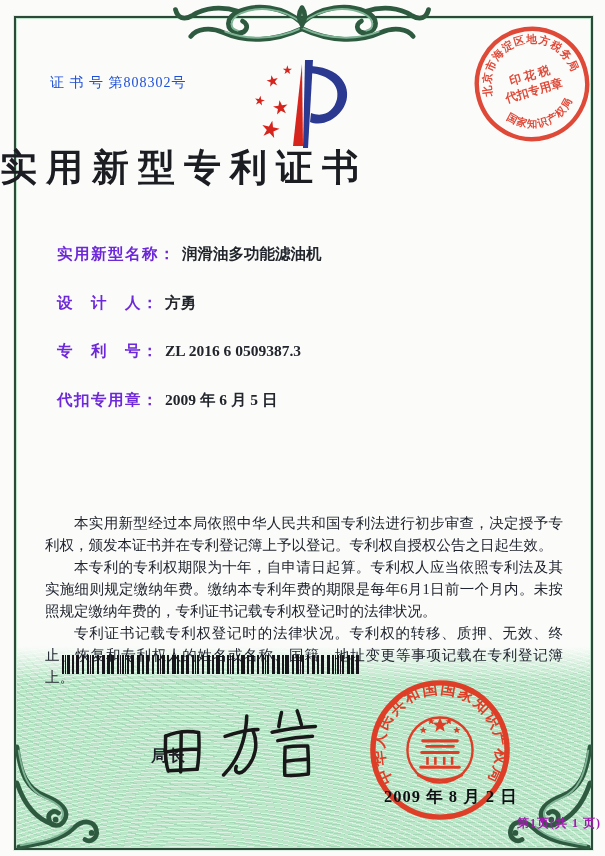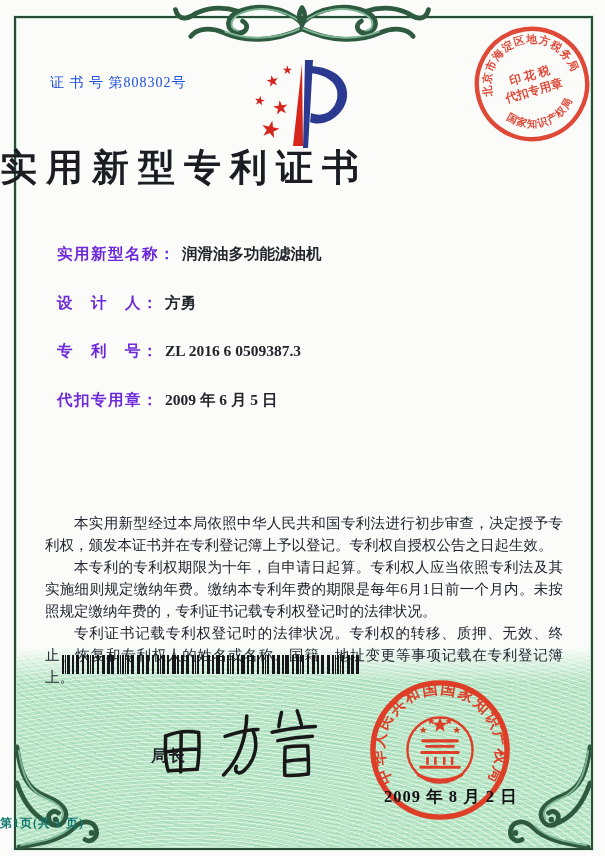--- a/index.html
+++ b/index.html
@@ -61,22 +61,22 @@
   .signer-title{position:absolute;left:104px;top:746px;font-size:16px;font-weight:600;letter-spacing:2px;z-index:3;margin-left:47px;}
   .signature{position:absolute;left:152px;top:706px;width:176px;height:96px;z-index:3;}
   .sig-stroke{fill:none;stroke:#181818;stroke-width:4;stroke-linecap:round;stroke-linejoin:round;}
   .seal{position:absolute;left:366px;top:676px;width:148px;height:148px;z-index:3;opacity:.95;}
   .seal-red{fill:#e0361f;}
   .issue-date{
     position:absolute;left:384px;top:786px;font-size:16.5px;font-weight:bold;
     letter-spacing:1px;color:#101014;z-index:4;
   }
   .footer{
-    position:absolute;left:0;right:4px;top:815px;text-align:left;
-    font-size:12px;letter-spacing:1px;color:#0f766e;z-index:3;font-weight:600;
+    position:absolute;left:0;right:4px;top:815px;text-align:right;
+    font-size:12px;letter-spacing:1px;color:#a21caf;z-index:3;font-weight:600;
   }
 </style>
 </head>
 <body>
 
 <div class="green-zone"></div>
 
 <div class="frame"></div>
 
 <svg class="ornament" style="left:167px;top:0;width:270px;height:46px;" viewBox="0 0 280 48">

